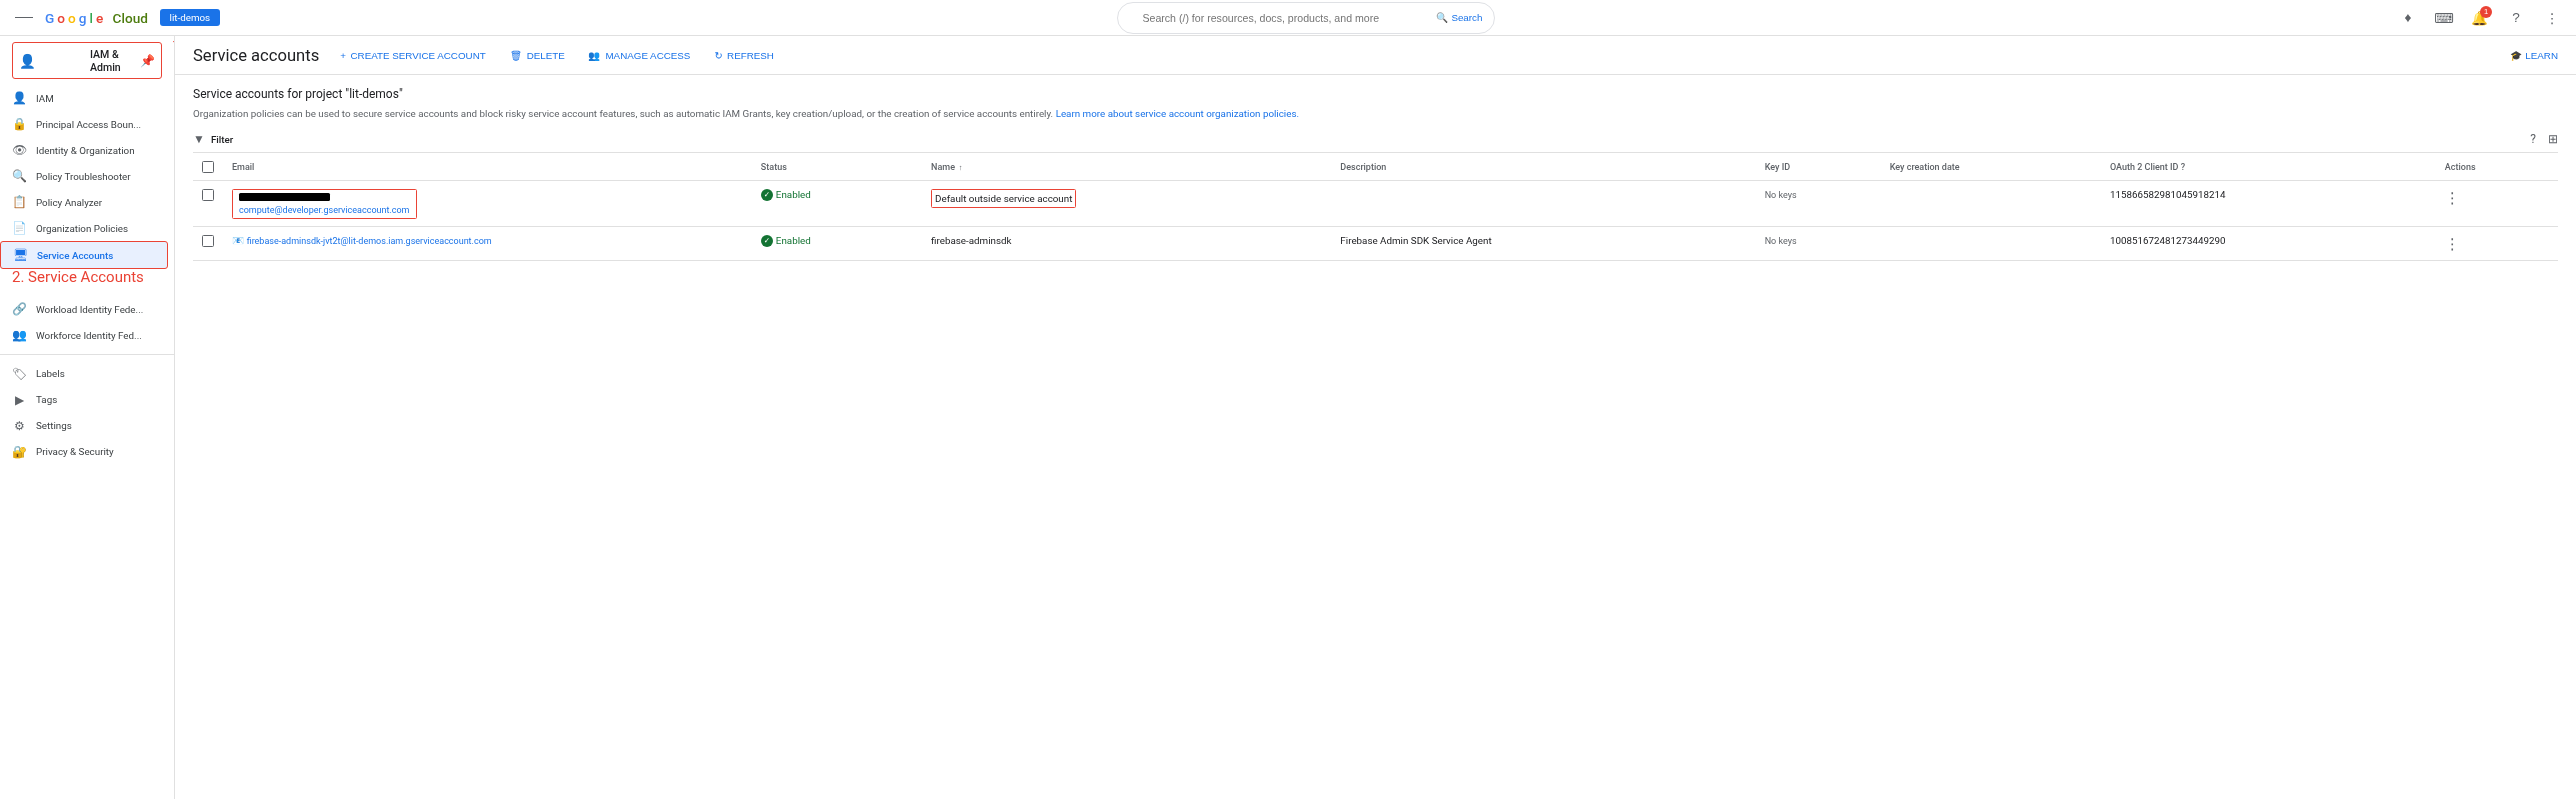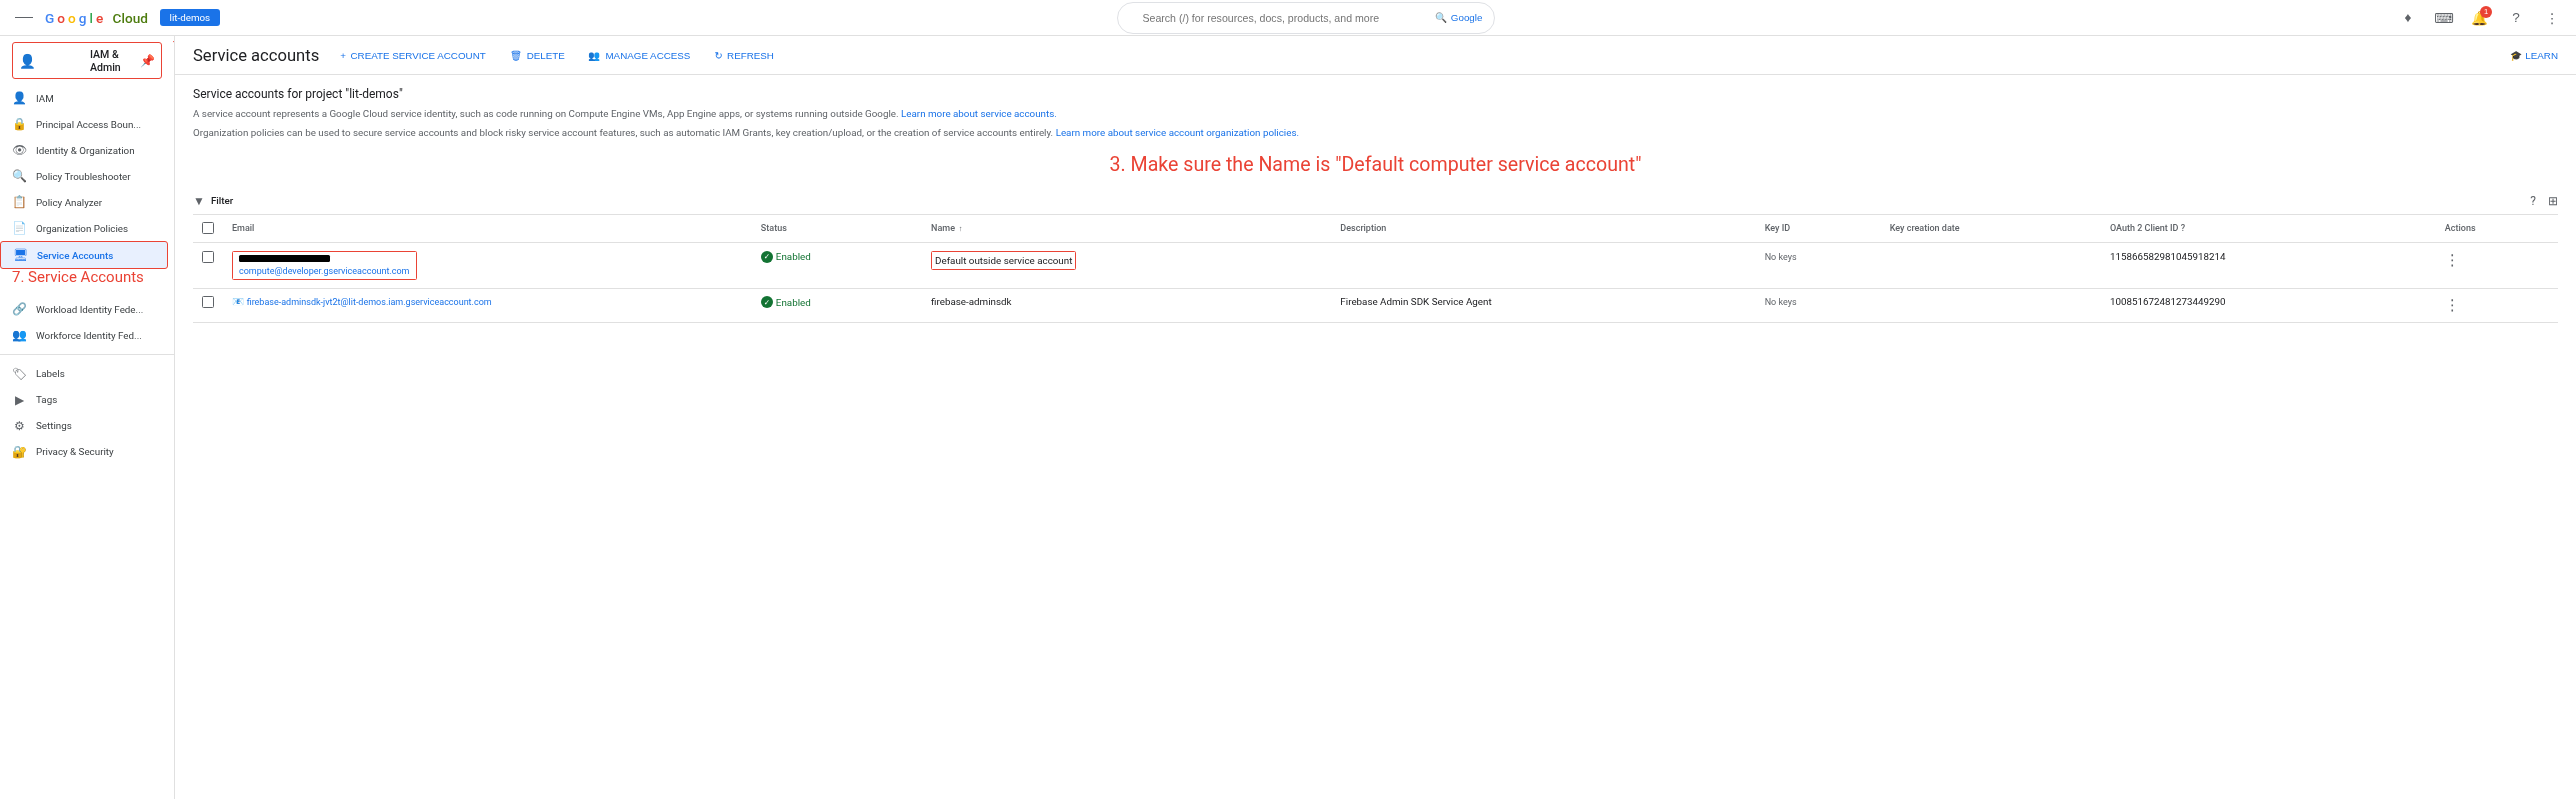--- a/index.html
+++ b/index.html
@@ -108,21 +108,21 @@
     <div class="google-logo">
       <span class="g">G</span><span class="o1">o</span><span class="o2">o</span><span class="g2">g</span><span class="l">l</span><span class="e">e</span>&nbsp;<span class="logo-cloud">Cloud</span>
     </div>
     <div class="project-selector">lit-demos</div>
   </div>
   <div class="topbar-middle">
     <div class="search-bar">
       <input type="text" class="search-bar" style="border: none; outline: none; font-size: 10.6px; flex: 1 1 0%; width: 347px; background: transparent;" placeholder="Search (/) for resources, docs, products, and more">
       <button class="search-btn">
         <span>🔍</span>
-        <span>Google</span>
+        <span>Search</span>
       </button>
     </div>
   </div>
   <div class="topbar-right">
     <button class="icon-btn">
       <span>♦</span>
     </button>
     <button class="icon-btn">
       <span>⌨</span>
     </button>
@@ -175,21 +175,21 @@
     <div class="sidebar-item">
       <span class="item-icon">📄</span>
       <span>Organization Policies</span>
     </div>
 
     <div style="margin-right:6px; position:relative;">
       <div class="sidebar-item active service-accounts-highlight" style="border:1.5px solid #ea4335; border-radius:3px; margin-right:0;">
         <span class="item-icon">🖥</span>
         <span>Service Accounts</span>
       </div>
-      <span style="font-size:15px; color:#ea4335; font-weight:400; position:absolute; left:0; top:27px; white-space:nowrap; padding-left:12px;">7. Service Accounts</span>
+      <span style="font-size:15px; color:#ea4335; font-weight:400; position:absolute; left:0; top:27px; white-space:nowrap; padding-left:12px;">2. Service Accounts</span>
     </div>
     <div class="sidebar-item" style="margin-top:27px;">
       <span class="item-icon">🔗</span>
       <span>Workload Identity Fede...</span>
     </div>
     <div class="sidebar-item">
       <span class="item-icon">👥</span>
       <span>Workforce Identity Fed...</span>
     </div>
     <div class="sidebar-divider"></div>
@@ -235,29 +235,24 @@
       </div>
       <button class="learn-btn">
         <span>🎓</span>
         <span>LEARN</span>
       </button>
     </div>
 
     <div class="content-area">
       <h2 class="section-title">Service accounts for project "lit-demos"</h2>
       <p class="description">
-        <span>A service account represents a Google Cloud service identity, such as code running on Compute Engine VMs, App Engine apps, or systems running outside Google.</span>
-        <a href="#">Learn more about service accounts.</a>
-      </p>
-      <p class="description">
         <span>Organization policies can be used to secure service accounts and block risky service account features, such as automatic IAM Grants, key creation/upload, or the creation of service accounts entirely.</span>
         <a href="#">Learn more about service account organization policies.</a>
       </p>
 
-      <div class="step3-annotation">3. Make sure the Name is "Default computer service account"</div>
 
       <div class="filter-bar">
         <span class="filter-icon">▼</span>
         <span class="filter-label">Filter</span>
         <span class="filter-help">?</span>
         <span class="filter-cols">⊞</span>
       </div>
 
       <table class="data-table">
         <thead>

